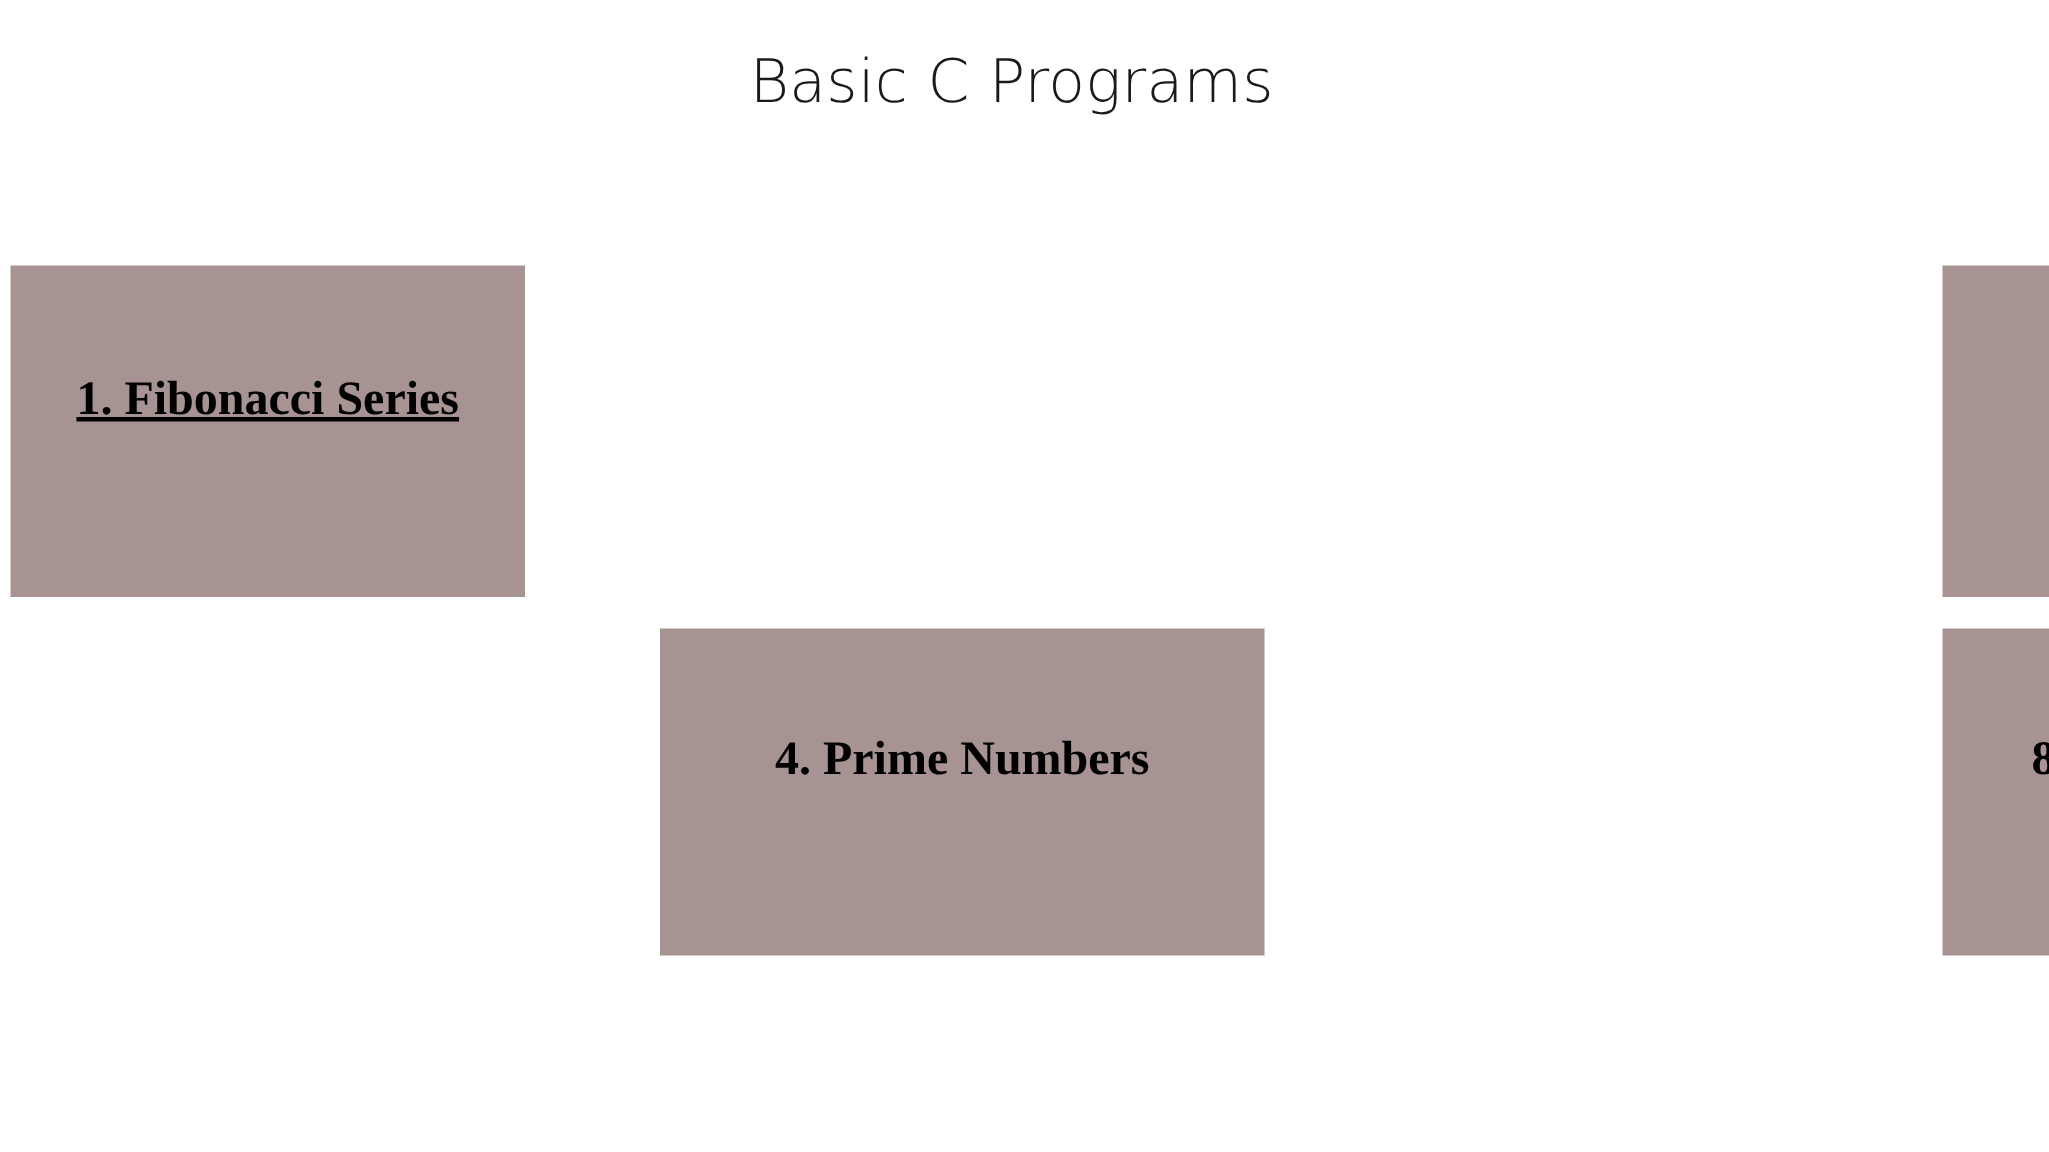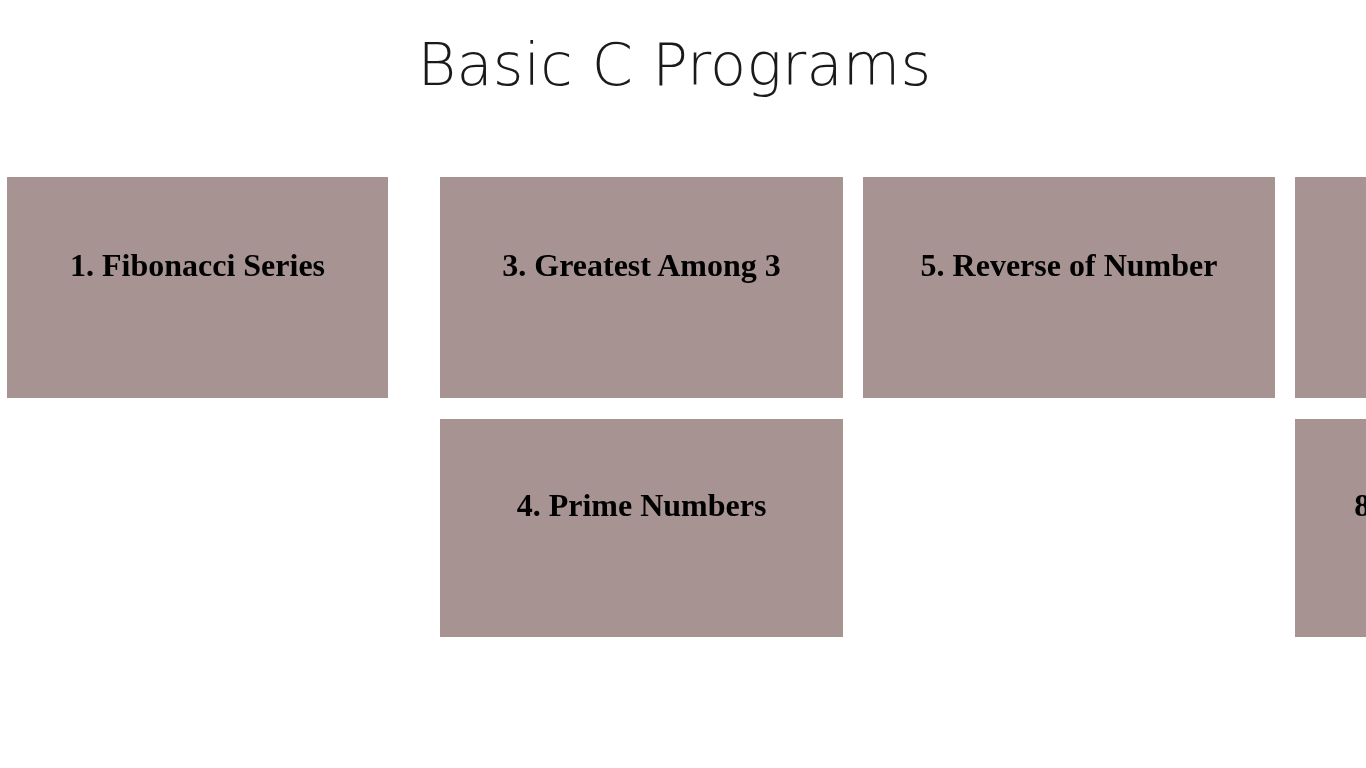--- a/index.html
+++ b/index.html
@@ -16,21 +16,21 @@
     font-family: "Liberation Sans", sans-serif;
   }
   #slide-title {
     position: absolute;
     left: 0;
     top: 34px;
     width: 1349px;
     text-align: center;
     font-family: "DejaVu Sans", sans-serif;
     font-weight: 300;
-    font-size: 59px;
+    font-size: 40px;
     line-height: 1.05;
     letter-spacing: 0.2px;
     color: #1a1a1a;
     white-space: nowrap;
   }
   #tile-grid {
     position: absolute;
     left: 0;
     top: 0;
     width: 1366px;
@@ -56,52 +56,46 @@
     top: -22px;
     padding: 0 6px;
   }
 
   
   .r1 { top: 177px; height: 221px; }
   
   .r2 { top: 419px; height: 218px; }
 
   
-  .c1 { left: 7px;    width: 381px; }
+  .c1 { left: 7px;    width: 343px; text-decoration: underline; }
   .c2 { left: 440px;  width: 403px; }
   .c3 { left: 863px;  width: 412px; }
   .c4 { left: 1295px; width: 412px; }
 
   .c4 .tile-label { white-space: nowrap; }
 </style>
 </head>
 <body>
 
 <div id="slide">
 
   <div id="slide-title">Basic C Programs</div>
 
   <div id="tile-grid">
 
     <div class="tile r1 c1">
       <span class="tile-label">1. Fibonacci Series</span>
     </div>
 
 
-    <div class="tile r1 c2">
-      <span class="tile-label">3. Greatest Among 3</span>
-    </div>
 
     <div class="tile r2 c2">
       <span class="tile-label">4. Prime Numbers</span>
     </div>
 
-    <div class="tile r1 c3">
-      <span class="tile-label">5. Reverse of Number</span>
-    </div>
 
 
     <div class="tile r1 c4">
       
     </div>
 
     <div class="tile r2 c4">
       <span class="tile-label">8.Swapping Numbers</span>
     </div>
 

